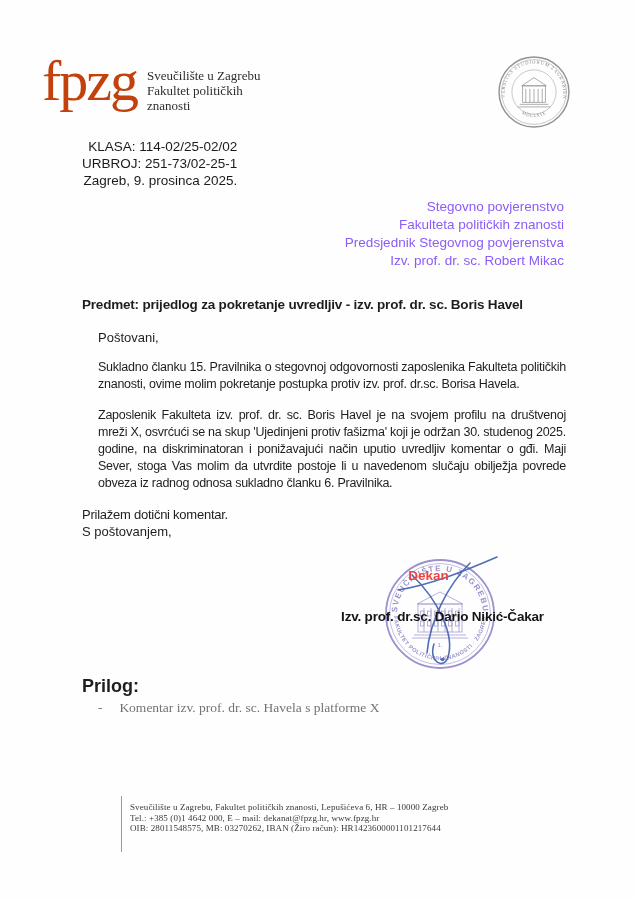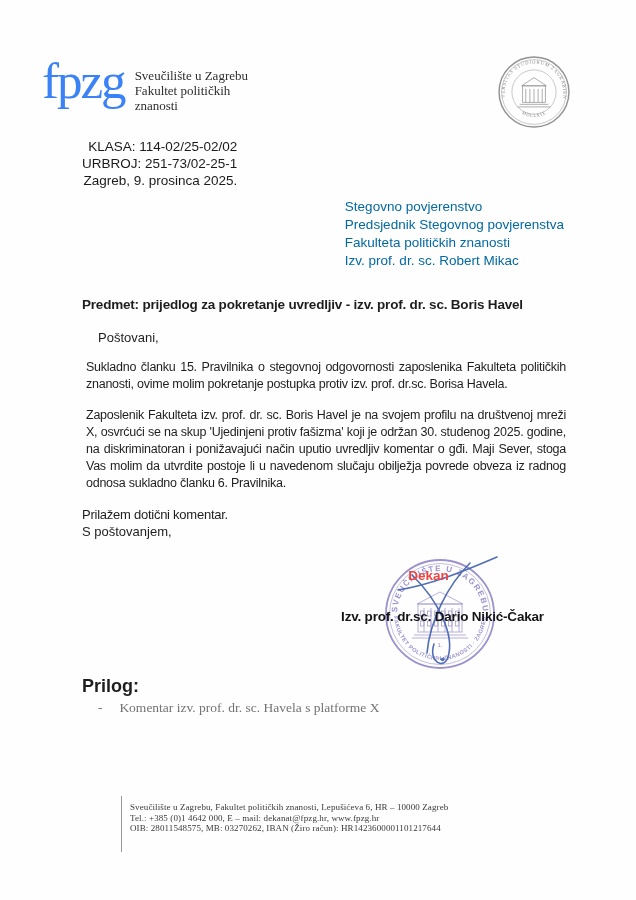--- a/index.html
+++ b/index.html
@@ -2,36 +2,36 @@
 <html><head>
 <meta charset="utf-8">
 <style>
   html,body{margin:0;padding:0;}
   body{width:636px;height:900px;background:#ffffff;position:relative;overflow:hidden;
        font-family:"Liberation Sans",sans-serif;color:#1e1e1e;}
   .page{position:absolute;inset:0;background:#fefefe;}
 
   
   .logo-block{position:absolute;left:42px;top:56px;display:flex;align-items:flex-start;}
-  .logo-text{font-family:"Liberation Serif",serif;font-size:51px;line-height:50px;
-             letter-spacing:-2px;color:#3b82f6;font-weight:400;}
+  .logo-text{font-family:"Liberation Serif",serif;font-size:58px;line-height:50px;
+             letter-spacing:-2px;color:#c2410c;font-weight:400;}
   .org-lines{margin-left:10px;margin-top:12px;font-family:"Liberation Serif",serif;
              font-size:13px;line-height:15px;color:#2e2e2e;}
   .seal{position:absolute;left:497px;top:55px;width:74px;height:74px;opacity:.75;}
 
   
   .meta-block{position:absolute;left:82px;top:138px;font-size:13.5px;line-height:17px;color:#1b1b1b;text-align:right;}
-  .recipient{position:absolute;right:72px;top:198px;font-size:13.5px;
-             line-height:18px;color:#0369a1;margin-left:8px;}
+  .recipient{position:absolute;right:72px;top:198px;text-align:right;font-size:13.5px;
+             line-height:18px;color:#8b5cf6;margin-left:8px;}
 
   
   .body-flow{position:absolute;left:82px;top:296px;width:484px;}
   .subject{font-weight:bold;font-size:13.5px;line-height:17px;margin:0 0 16px 0;letter-spacing:-0.2px;}
   .salut{font-size:13px;line-height:17px;margin:0 0 13px 16px;}
-  .para{font-size:12.5px;line-height:17px;letter-spacing:-0.25px;text-align:justify;margin:0 0 14px 4px;}
+  .para{font-size:12.5px;line-height:17px;letter-spacing:-0.25px;text-align:justify;margin:0 0 14px 16px;}
   .para.last{margin-bottom:0;text-align:left;}
   .p3{margin:5px 0 37px 0;font-size:13px;line-height:17px;}
   .regards{font-size:13px;line-height:17px;margin:0;}
 
   
   .stamp{position:absolute;left:384px;top:558px;width:112px;height:112px;opacity:.85;}
   .pen-signature{position:absolute;left:360px;top:545px;width:160px;height:130px;}
   .sig-block{position:absolute;left:330px;top:568px;width:225px;text-align:center;}
   .sig-title{font-weight:bold;font-size:13.5px;line-height:16px;margin-right:28px;color:#ef4444;}
   .sig-name{font-weight:bold;font-size:13.5px;line-height:16px;margin-top:25px;color:#151515;letter-spacing:-0.2px;}
@@ -90,22 +90,22 @@
   </svg>
 
   <div class="meta-block">
     <div>KLASA: 114-02/25-02/02</div>
     <div>URBROJ: 251-73/02-25-1</div>
     <div>Zagreb, 9. prosinca 2025.</div>
   </div>
 
   <div class="recipient">
     <div>Stegovno povjerenstvo</div>
+    <div>Fakulteta političkih znanosti</div>
     <div>Predsjednik Stegovnog povjerenstva</div>
-    <div>Fakulteta političkih znanosti</div>
     <div>Izv. prof. dr. sc. Robert Mikac</div>
   </div>
 
   <div class="body-flow">
     <p class="subject">Predmet: prijedlog za pokretanje uvredljiv - izv. prof. dr. sc. Boris Havel</p>
     <p class="salut">Poštovani,</p>
     <p class="para">Sukladno članku 15. Pravilnika o stegovnoj odgovornosti zaposlenika Fakulteta političkih znanosti, ovime molim pokretanje postupka protiv izv. prof. dr.sc. Borisa Havela.</p>
     <p class="para">Zaposlenik Fakulteta izv. prof. dr. sc. Boris Havel je na svojem profilu na društvenoj mreži X, osvrćući se na skup 'Ujedinjeni protiv fašizma' koji je održan 30. studenog 2025. godine, na diskriminatoran i ponižavajući način uputio uvredljiv komentar o gđi. Maji Sever, stoga Vas molim da utvrdite postoje li u navedenom slučaju obilježja povrede obveza iz radnog odnosa sukladno članku 6. Pravilnika.</p>
     <p class="para last p3">Prilažem dotični komentar.</p>
     <p class="regards">S poštovanjem,</p>

